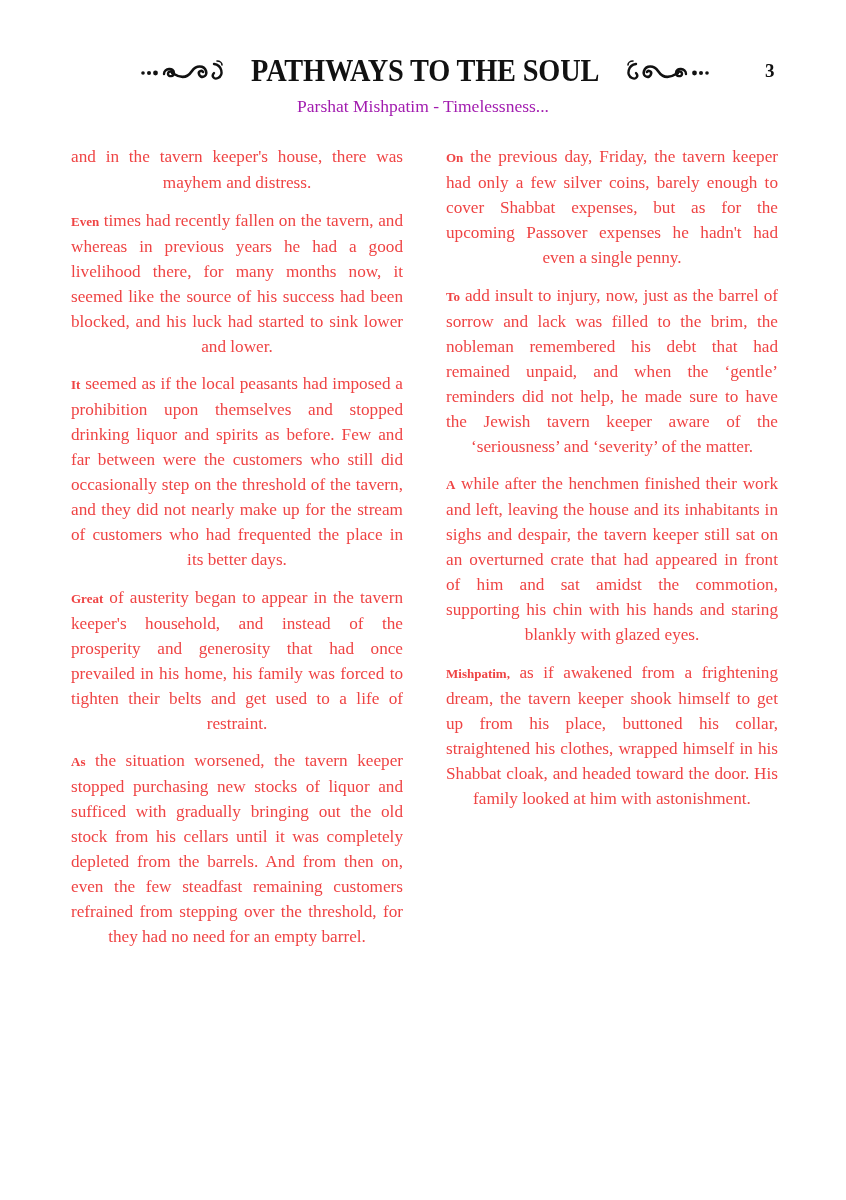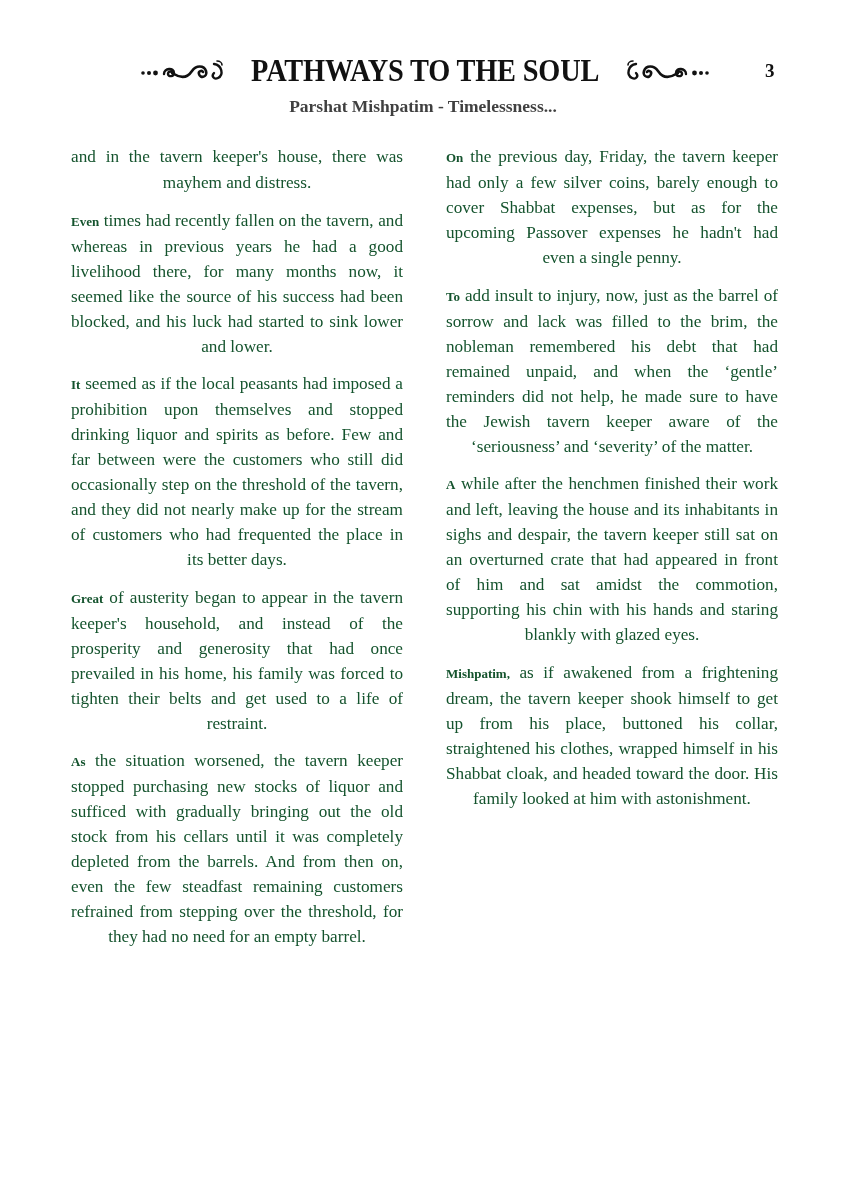--- a/index.html
+++ b/index.html
@@ -57,31 +57,31 @@
       font-weight: bold;
       font-size: 19px;
       color: #111;
     }
     .subtitle {
       position: absolute;
       left: 0;
       top: 96px;
       width: 846px;
       text-align: center;
-      font-weight: bold;
+      font-weight: normal;
       font-size: 17.5px;
-      color: #404040;
+      color: #a21caf;
     }
     .column {
       position: absolute;
       top: 144px;
       width: 332px;
       font-size: 17.2px;
       line-height: 25px;
-      color: #14532d;
+      color: #ef4444;
     }
     .col-left { left: 71px; }
     .col-right { left: 446px; }
     .para {
       margin: 0 0 12.5px 0;
       text-align: justify;
       text-align-last: center;
       hyphens: none;
     }
     .para .lead {

